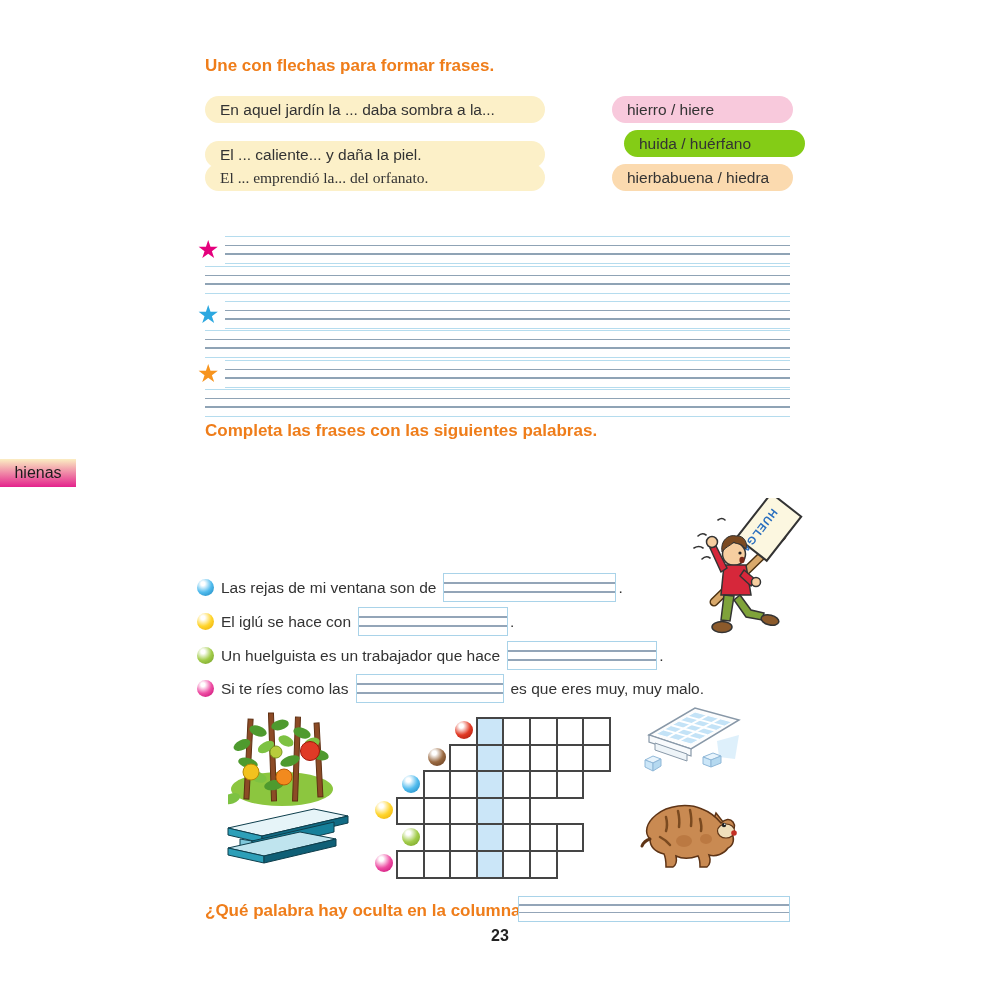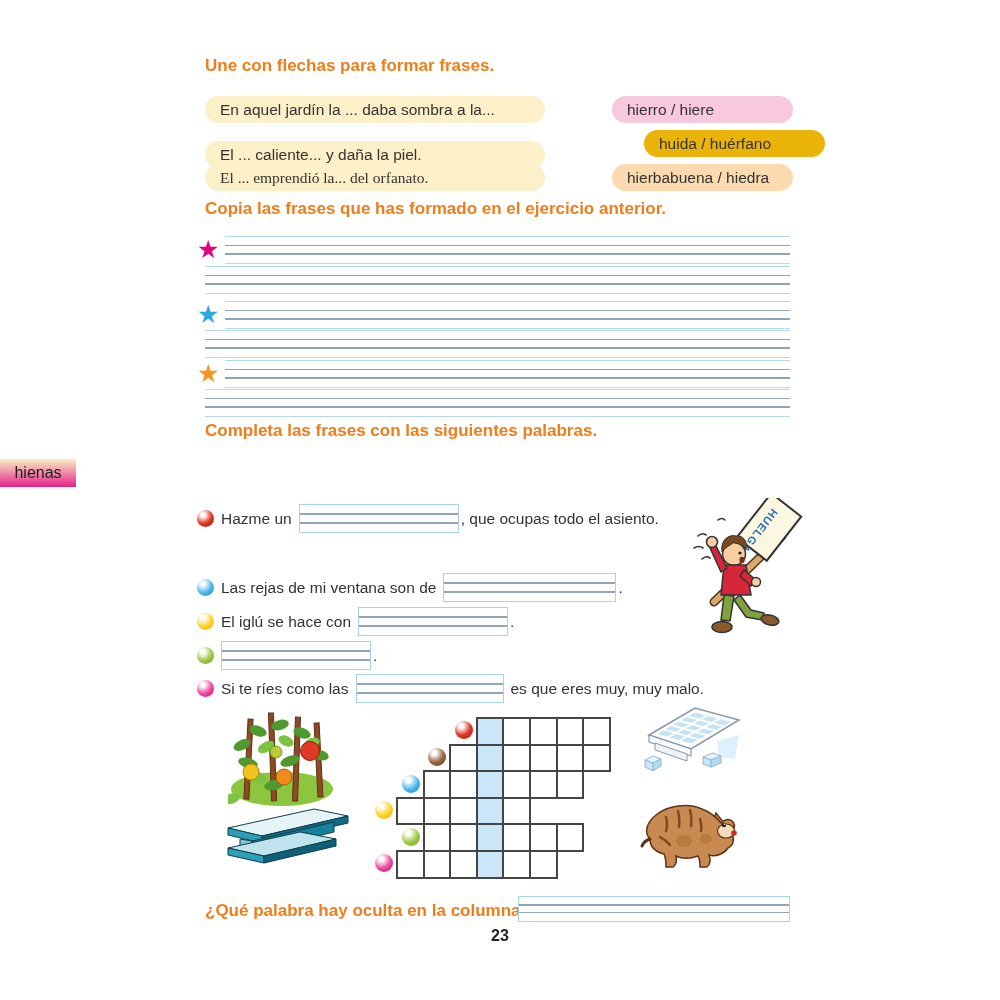--- a/index.html
+++ b/index.html
@@ -43,24 +43,23 @@
 
 <div class="page">
 
   <div class="heading" style="left:205px;top:56px">Une con flechas para formar frases.</div>
 
   <div class="pill" style="left: 205px; top: 96px; width: 340px; background: rgb(252, 240, 200);">En aquel jardín la ... daba sombra a la...</div>
   <div class="pill" style="left: 205px; top: 141px; width: 340px; background: rgb(252, 240, 200);">El ... caliente... y daña la piel.</div>
   <div class="pill" style="left: 205px; top: 164px; width: 340px; background: rgb(252, 240, 200); font-family: Liberation Serif, serif;">El ... emprendió la... del orfanato.</div>
 
   <div class="pill" style="left: 612px; top: 96px; width: 181px; background: rgb(248, 201, 220);">hierro / hiere</div>
-  <div class="pill" style="left: 644px; top: 130px; width: 181px; background: #eab308;">huida / huérfano</div>
+  <div class="pill" style="left: 624px; top: 130px; width: 181px; background: #84cc16;">huida / huérfano</div>
   <div class="pill" style="left: 612px; top: 164px; width: 181px; background: rgb(251, 218, 175);">hierbabuena / hiedra</div>
 
-  <div class="heading" style="left:205px;top:199px">Copia las frases que has formado en el ejercicio anterior.</div>
 
   <span class="star" style="left: 197px; top: 237px; color: rgb(229, 0, 125);">★</span>
   <div class="write-group" style="left:225px;top:236px;width:565px"></div>
   <div class="write-group" style="left:205px;top:266px;width:585px"></div>
 
   <span class="star" style="left: 197px; top: 302px; color: rgb(44, 168, 224);">★</span>
   <div class="write-group" style="left:225px;top:301px;width:565px"></div>
   <div class="write-group" style="left:205px;top:330px;width:585px"></div>
 
   <span class="star" style="left: 197px; top: 361px; color: rgb(247, 148, 30);">★</span>
@@ -69,40 +68,35 @@
 
   <div class="heading" style="left:205px;top:421px">Completa las frases con las siguientes palabras.</div>
 
   <div class="chip" style="--c-top: #F6BD7E; --c-bot: #E2441F;">hueco</div>
   <div class="chip" style="--c-top: #FBEFB5; --c-bot: #F6C81A;">hielo</div>
   <div class="chip" style="--c-top: #EFEFA5; --c-bot: #92B735;">huelga</div>
   <div class="chip" style="--c-top: #F2E2B8; --c-bot: #A97C47;">huerto</div>
   <div class="chip" style="--c-top: #F8EFC5; --c-bot: #45C0EA;">hierro</div>
   <div class="chip" style="--c-top: #FBEEC2; --c-bot: #E4228C;">hienas</div>
 
-  <div class="sentence" style="top:503px">
-    <span class="ball" style="--ball: #E23A25; --ball-dark: #9E1508;"></span>
-    <span>Hazme un</span>
-    <span class="blank-box" style="width:160px"></span>
-    <span class="tight">, que ocupas todo el asiento.</span>
-  </div>
   <div class="sentence" style="top:572px">
     <span class="ball" style="--ball: #52BCEE; --ball-dark: #1580B8;"></span>
     <span>Las rejas de mi ventana son de</span>
     <span class="blank-box" style="width:173px"></span>
     <span class="tight">.</span>
   </div>
   <div class="sentence" style="top:606px">
     <span class="ball" style="--ball: #FFD52E; --ball-dark: #E8A800;"></span>
     <span>El iglú se hace con</span>
     <span class="blank-box" style="width:150px"></span>
     <span class="tight">.</span>
   </div>
   <div class="sentence" style="top:640px">
     <span class="ball" style="--ball: #A2CC4A; --ball-dark: #6E9922;"></span>
+    <span>Un huelguista es un trabajador que hace</span>
     <span class="blank-box" style="width:150px"></span>
     <span class="tight">.</span>
   </div>
   <div class="sentence" style="top:673px">
     <span class="ball" style="--ball: #EE4FA4; --ball-dark: #C4006E;"></span>
     <span>Si te ríes como las</span>
     <span class="blank-box" style="width:148px"></span>
     <span>es que eres muy, muy malo.</span>
   </div>
 

